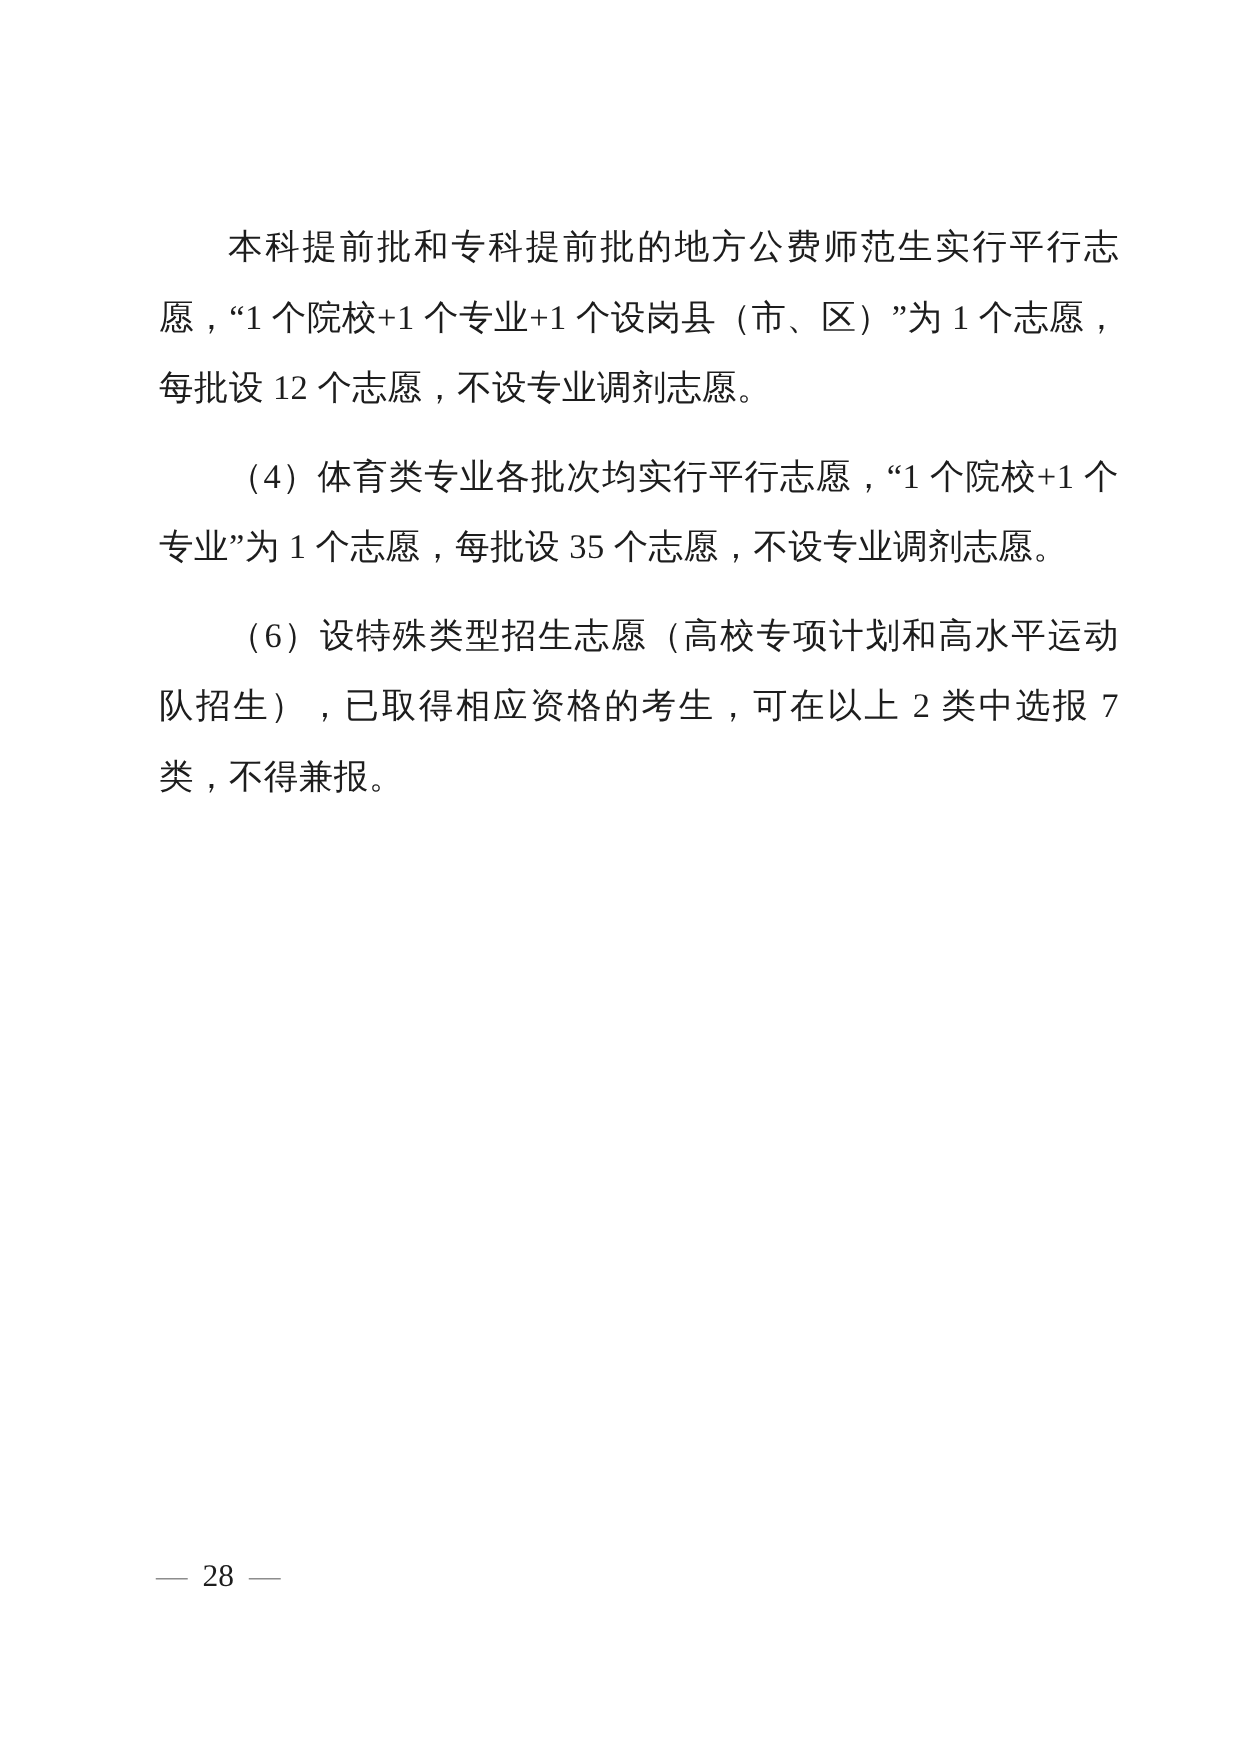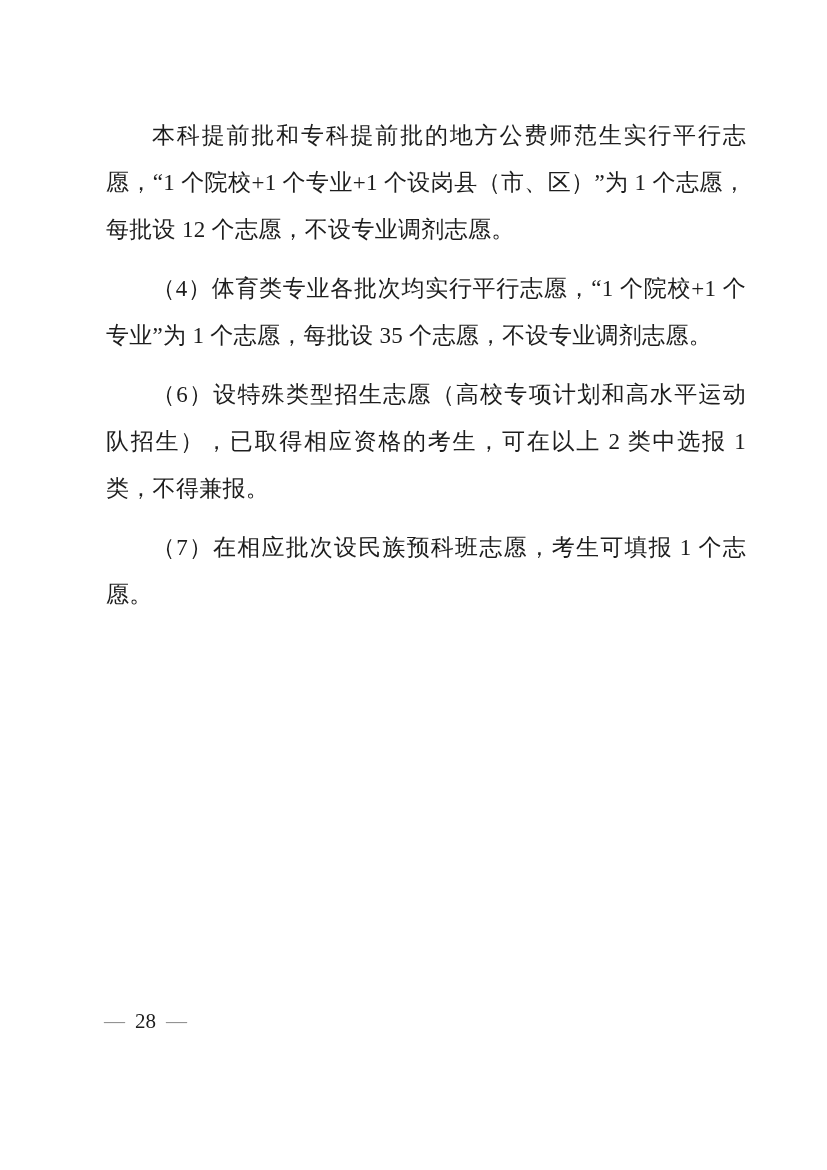--- a/index.html
+++ b/index.html
@@ -8,20 +8,21 @@
     background: #ffffff;
   }
   .page {
     position: relative;
     width: 827px;
     height: 1052px;
     background: #ffffff;
     font-family: "Liberation Serif", "DejaVu Serif", serif;
     color: #1d1d1d;
     overflow: hidden;
+    margin-top: 29px;
   }
   .content {
     position: absolute;
     left: 106px;
     top: 112px;
     width: 640px;
   }
   .para {
     margin: 0 0 12px 0;
     font-size: 23px;
@@ -48,22 +49,21 @@
     color: #8d8d8d;
   }
 </style>
 </head>
 <body>
 
 <div class="page">
   <div class="content">
     <p class="para">本科提前批和专科提前批的地方公费师范生实行平行志愿，“1 个院校+1 个专业+1 个设岗县（市、区）”为 1 个志愿，每批设 12 个志愿，不设专业调剂志愿。</p>
     <p class="para">（4）体育类专业各批次均实行平行志愿，“1 个院校+1 个专业”为 1 个志愿，每批设 35 个志愿，不设专业调剂志愿。</p>
-    <p class="para">（6）设特殊类型招生志愿（高校专项计划和高水平运动队招生），已取得相应资格的考生，可在以上 2 类中选报 1 类，不得兼报。</p>
-    <p class="para">（7）在相应批次设民族预科班志愿，考生可填报 1 个志愿。</p>
+    <p class="para">（6）设特殊类型招生志愿（高校专项计划和高水平运动队招生），已取得相应资格的考生，可在以上 2 类中选报 7 类，不得兼报。</p>
   </div>
 
   <div class="page-number">
     <span class="dash">—</span>
     <span class="num">28</span>
     <span class="dash">—</span>
   </div>
 </div>
 
 </body></html>

